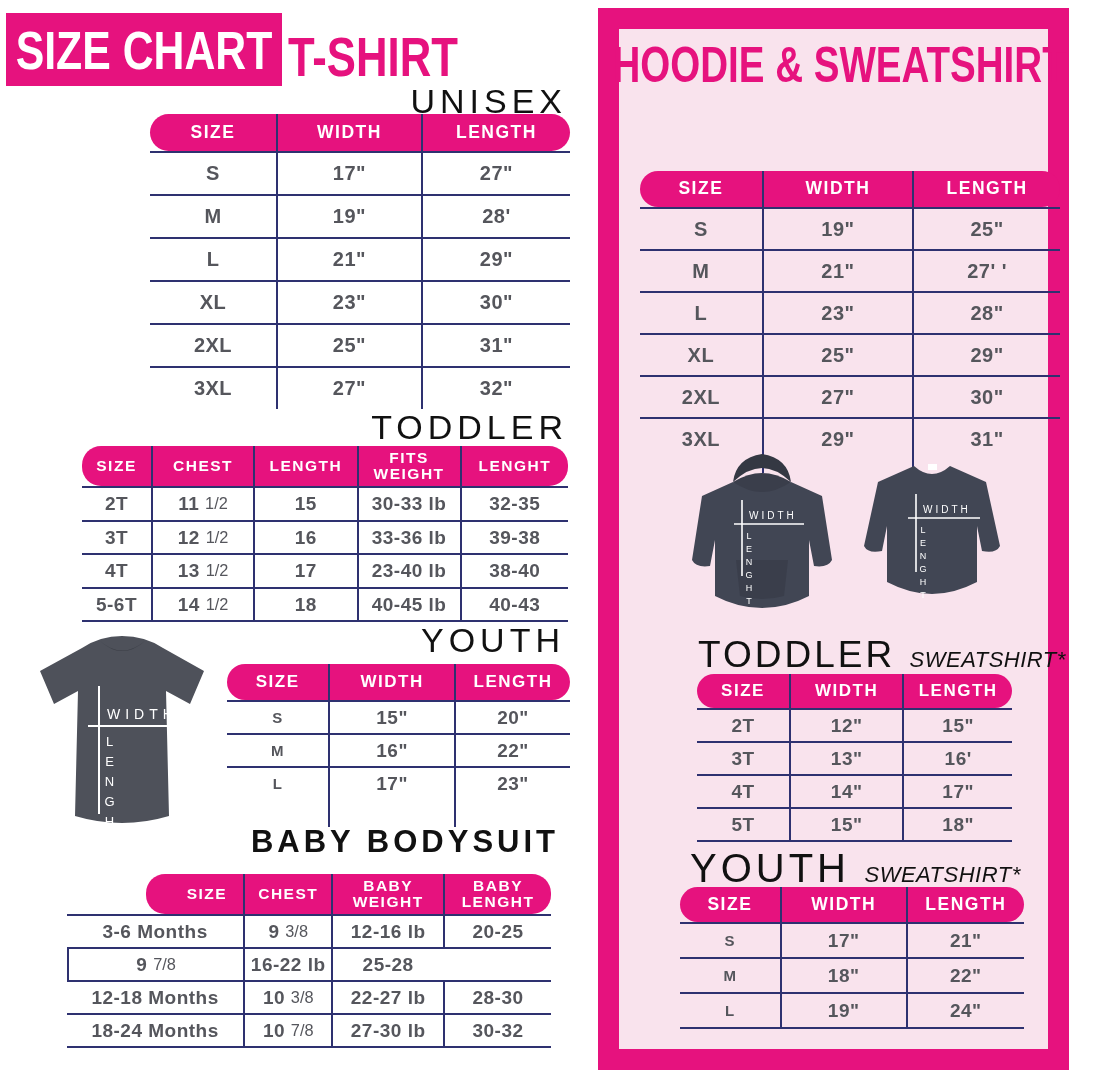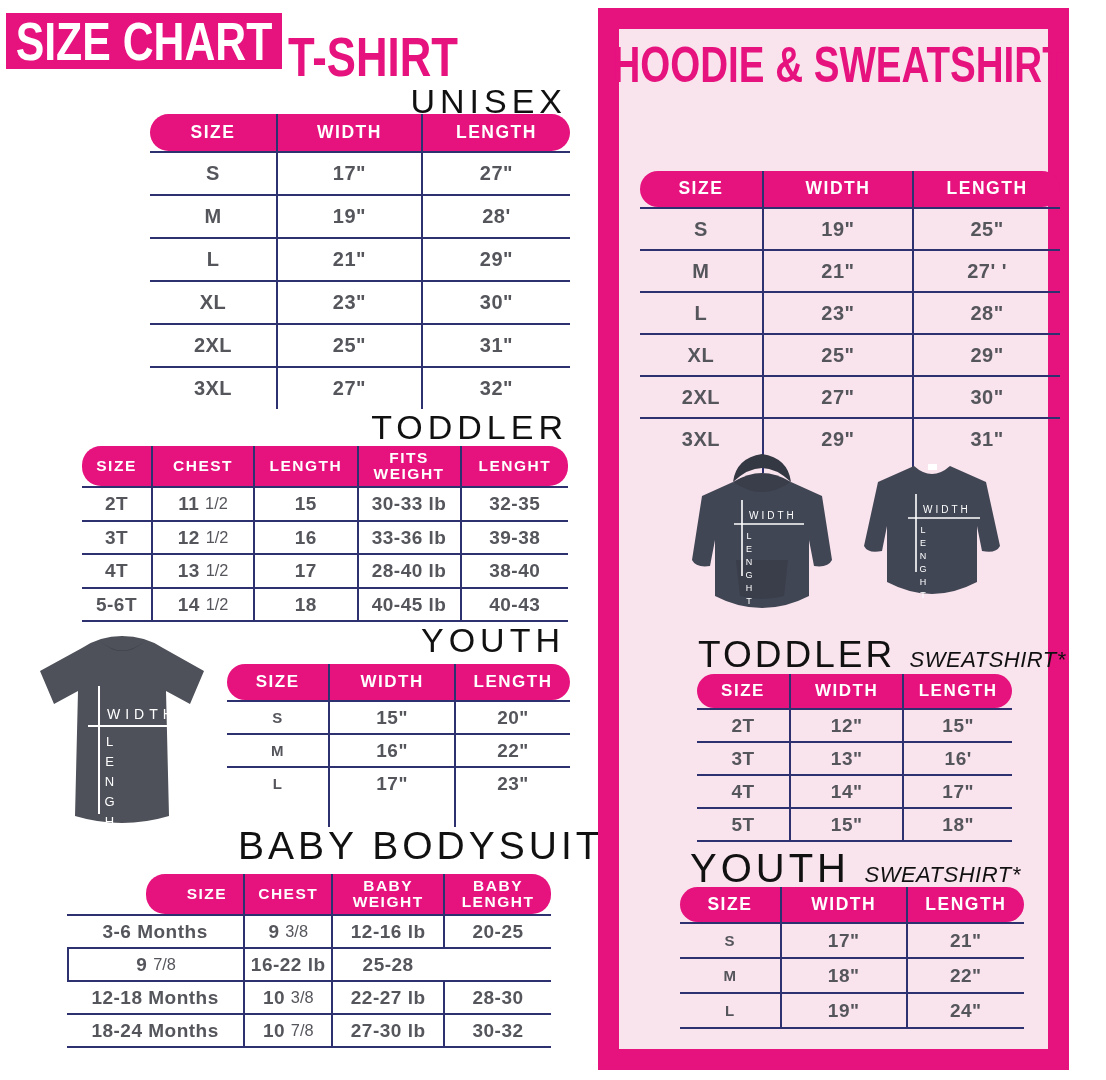--- a/index.html
+++ b/index.html
@@ -2,37 +2,37 @@
 <html><head>
 <meta charset="utf-8">
 <style>
   html,body{margin:0;padding:0;background:#ffffff;}
   .canvas{position:relative;width:1106px;height:1080px;background:#ffffff;overflow:hidden;
           font-family:"Liberation Sans",sans-serif;
           --pink:#E6127E;--navy:#2E3170;--cellgray:#55565C;--panelbg:#F9E3ED;--ink:#111111;}
   .abs{position:absolute;}
 
   
-  .badge{left:6px;top:13px;width:276px;height:56px;background:var(--pink);
+  .badge{left:6px;top:13px;width:276px;height:73px;background:var(--pink);
          display:flex;align-items:center;justify-content:center;}
   .badge-text{color:#fff;font-size:46px;font-weight:700;white-space:nowrap;
               transform:scale(.93,1.18);letter-spacing:0;}
   .tshirt-title{left:288px;top:24px;color:var(--pink);font-size:47px;font-weight:700;
                 white-space:nowrap;transform:scale(.93,1.18);transform-origin:left top;}
   .panel-title-wrap{left:0;right:0;top:34px;text-align:center;}
   .panel-title{display:inline-block;color:var(--pink);font-size:41px;font-weight:700;
                white-space:nowrap;transform:scale(.94,1.22);}
 
   
   .geo{color:var(--ink);font-weight:400;letter-spacing:5px;white-space:nowrap;}
   .geo-right{text-align:right;}
   .h-unisex{left:305px;top:82px;width:262px;font-size:34px;}
   .h-toddler{left:300px;top:408px;width:268px;font-size:34px;}
   .h-youth{left:330px;top:621px;width:235px;font-size:34px;}
-  .h-baby{left:238px;top:824px;width:334px;font-size:39px;text-align:center;letter-spacing:4px;}
+  .h-baby{left:238px;top:824px;width:334px;font-size:31px;text-align:center;letter-spacing:4px;font-weight:bold;}
   .panel-h{white-space:nowrap;color:var(--ink);}
   .panel-h .big{font-weight:400;letter-spacing:3px;}
   .panel-h .sub{font-style:italic;font-weight:400;letter-spacing:0.5px;margin-left:10px;}
   .ph-adult{left:48px;top:122px;}  .ph-adult .big{font-size:37px;} .ph-adult .sub{font-size:21px;}
   .ph-toddler{left:100px;top:626px;} .ph-toddler .big{font-size:37px;} .ph-toddler .sub{font-size:22px;}
   .ph-youth{left:92px;top:838px;text-align:right;}  .ph-youth .big{font-size:40px;letter-spacing:4px;} .ph-youth .sub{font-size:22px;}
 
   
   .sizetable{position:absolute;}
   .trow{display:grid;grid-template-columns:var(--cols);}
@@ -138,21 +138,21 @@
         <div class="cell bcell first">3T</div>
         <div class="cell bcell vline">12&nbsp;<span class="frac">1/2</span></div>
         <div class="cell bcell vline">16</div>
         <div class="cell bcell vline">33-36 lb</div>
         <div class="cell bcell vline">39-38</div>
       </div>
       <div class="trow body-row">
         <div class="cell bcell first">4T</div>
         <div class="cell bcell vline">13&nbsp;<span class="frac">1/2</span></div>
         <div class="cell bcell vline">17</div>
-        <div class="cell bcell vline">28-40 lb</div>
+        <div class="cell bcell vline">23-40 lb</div>
         <div class="cell bcell vline">38-40</div>
       </div>
       <div class="trow body-row bline">
         <div class="cell bcell first">5-6T</div>
         <div class="cell bcell vline">14&nbsp;<span class="frac">1/2</span></div>
         <div class="cell bcell vline">18</div>
         <div class="cell bcell vline">40-45 lb</div>
         <div class="cell bcell vline">40-43</div>
       </div>
     </div>

